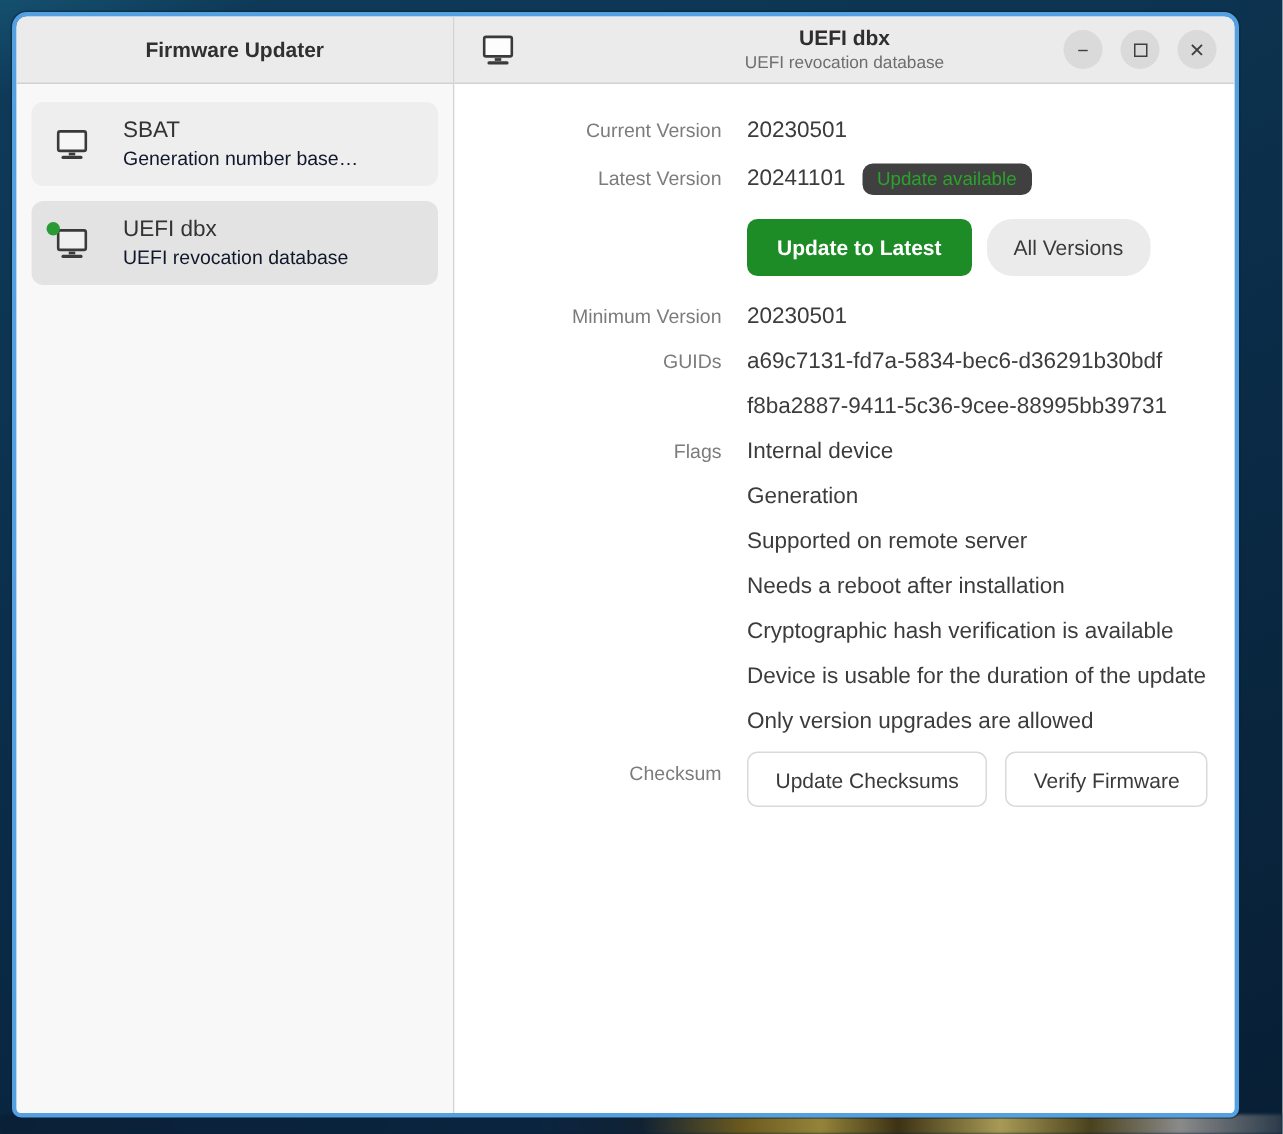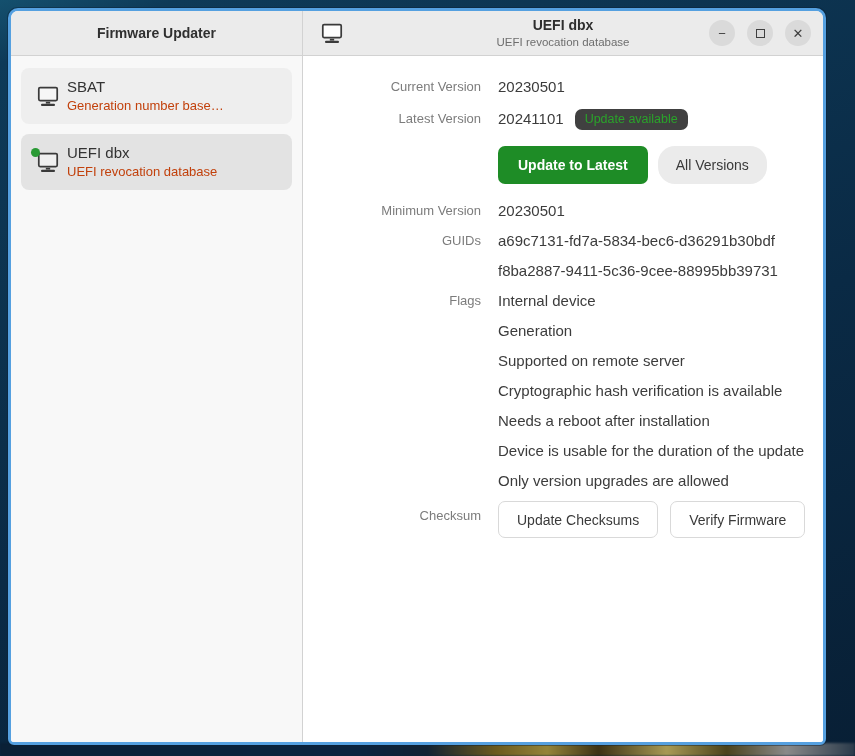--- a/index.html
+++ b/index.html
@@ -44,32 +44,32 @@
     display:flex; align-items:center; justify-content:center;
     color:#3e3e3e; font-size:13px; cursor:pointer; border:none; line-height:1;
   }
   .wc-btn .sq { width:9px; height:9px; border:1.5px solid #3e3e3e; display:block; }
   
   .sidebar {
     grid-column:1; grid-row:2; background:#f8f8f8; border-right:1px solid #d2d2d2;
     padding:12px 10px; display:flex; flex-direction:column; gap:10px;
   }
   .side-item {
-    display:flex; align-items:center; gap:6px; padding:9px 8px 9px 14px;
+    display:flex; align-items:center; gap:21px; padding:9px 8px 9px 14px;
     border-radius:8px; background:#eeeeee; cursor:pointer;
   }
   .side-item.selected { background:#e3e3e3; }
   .si-icon { position:relative; width:26px; height:26px; flex:0 0 26px; }
   .si-dot {
     position:absolute; left:-4px; top:-1px; width:9px; height:9px;
     border-radius:50%; background:#2a9a35;
   }
   .si-text { line-height:1.35; }
   .si-title { font-size:15px; color:#333; }
-  .si-sub { font-size:13px; color:#c2410c; }
+  .si-sub { font-size:13px; color:#0f172a; }
   
   .main { grid-column:2; grid-row:2; background:#fff; padding:16px 16px 0 0; }
   .row { display:flex; align-items:flex-start; }
   .row-label { flex:0 0 178px; text-align:right; font-size:13px; color:#7c7c7c; line-height:30px; }
   .row-value { padding-left:17px; font-size:15px; color:#3c3c3c; line-height:30px; }
   .val-line { line-height:30px; }
   .latest-line { display:flex; align-items:center; gap:11px; }
   .badge {
     background:#404040; color:#2aa32a; font-size:12.5px;
     padding:3px 10px; border-radius:7px; line-height:1.2;
@@ -194,22 +194,22 @@
         <div class="val-line">f8ba2887-9411-5c36-9cee-88995bb39731</div>
       </div>
     </div>
 
     <div class="row">
       <div class="row-label">Flags</div>
       <div class="row-value">
         <div class="val-line">Internal device</div>
         <div class="val-line">Generation</div>
         <div class="val-line">Supported on remote server</div>
+        <div class="val-line">Needs a reboot after installation</div>
         <div class="val-line">Cryptographic hash verification is available</div>
-        <div class="val-line">Needs a reboot after installation</div>
         <div class="val-line">Device is usable for the duration of the update</div>
         <div class="val-line">Only version upgrades are allowed</div>
       </div>
     </div>
 
     <div class="row checksum-row">
       <div class="row-label">Checksum</div>
       <div class="row-value">
         <button class="btn btn-outline">Update Checksums</button>
         <button class="btn btn-outline">Verify Firmware</button>

